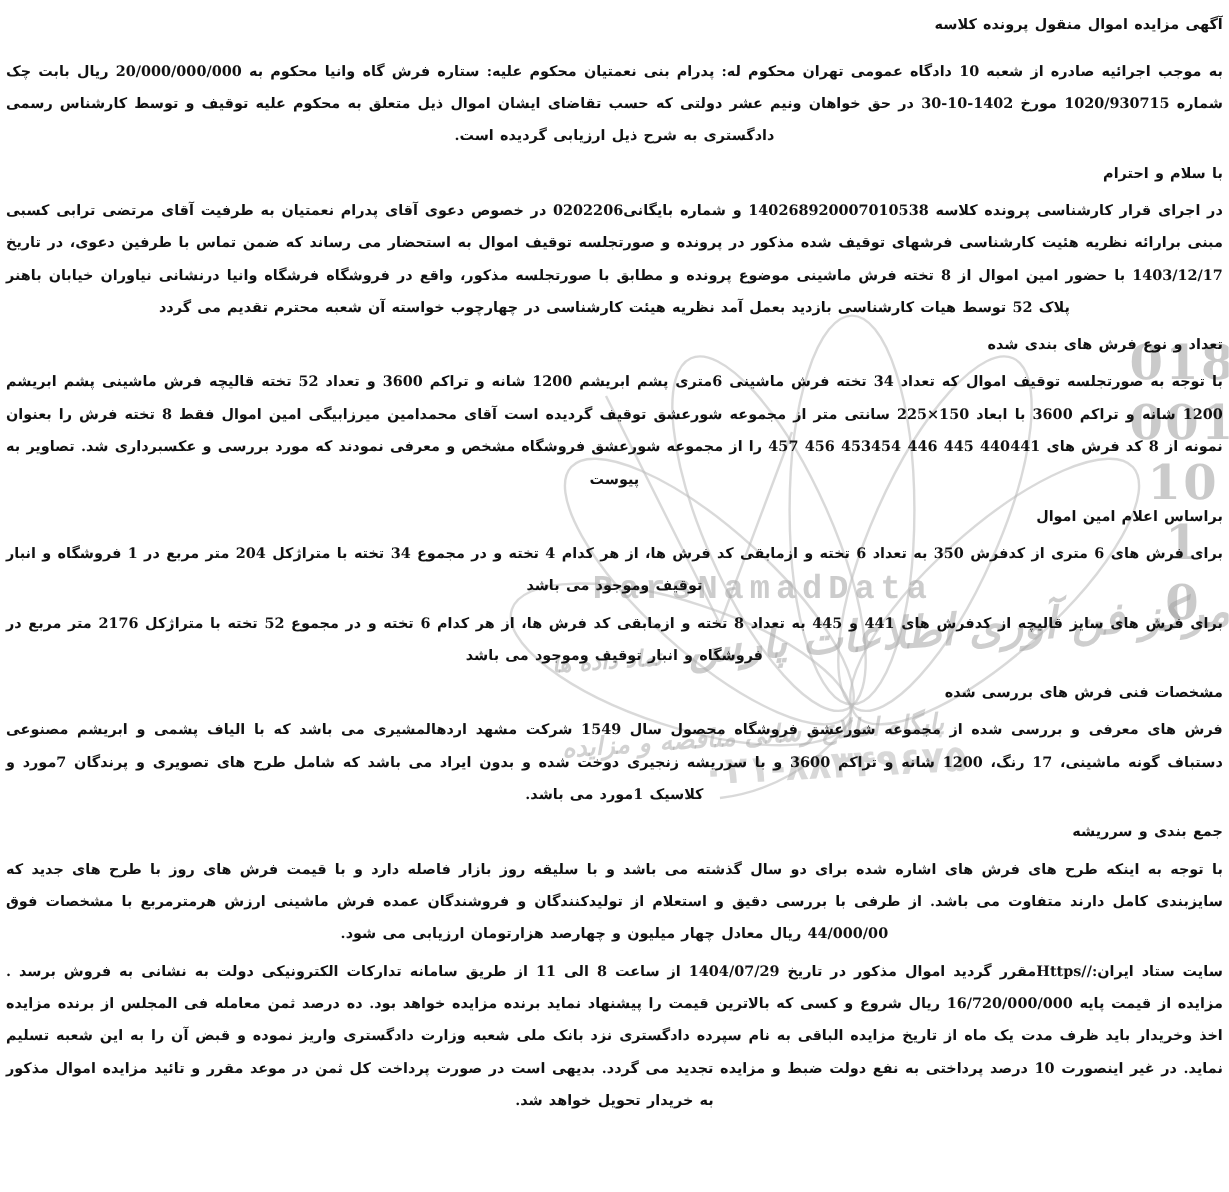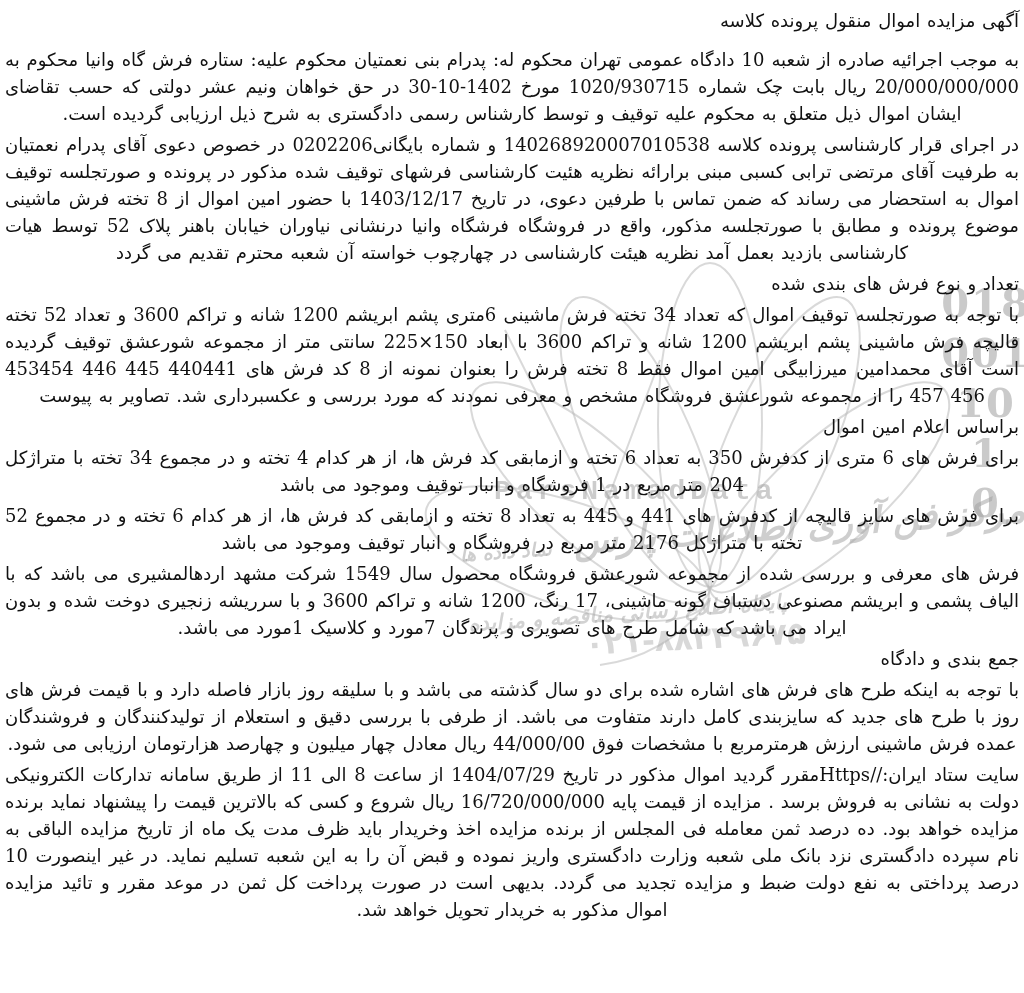--- a/index.html
+++ b/index.html
@@ -36,23 +36,24 @@
     font-family:"DejaVu Sans",sans-serif;font-weight:bold;font-size:31px;letter-spacing:7px;
     color:rgba(168,168,168,0.45);transform:rotate(-3deg);white-space:nowrap;
   }
   
   .content{
     position:absolute;z-index:1;left:5px;right:5px;top:4px;
     direction:rtl;
   }
   .content p{
     margin:0 0 4px 0;
-    font-size:18px;line-height:27px;
+    font-size:12px;line-height:27px;
     text-align:justify;text-align-last:center;
     word-spacing:1px;
+    font-weight:bold;
   }
   .content p.heading{
     text-align:right;text-align-last:right;
     margin:3px 0 4px 0;
   }
   .content p.doc-title{margin-bottom:12px;}
 </style>
 </head>
 <body>
 
@@ -81,25 +82,27 @@
       <span>مرکز فن آوری اطلاعات پارس</span>
       <span class="small">نماد داده ها</span>
     </div>
     <div class="wm-subline">پایگاه اطلاع رسانی مناقصه و مزایده</div>
     <div class="wm-phone">۰۲۱-۸۸۳۴۹۶۷۵</div>
   </div>
 
   <div class="content">
     <p class="heading doc-title">آگهی مزایده اموال منقول پرونده کلاسه</p>
     <p>به موجب اجرائیه صادره از شعبه 10 دادگاه عمومی تهران محکوم له: پدرام بنی نعمتیان محکوم علیه: ستاره فرش گاه وانیا  محکوم به 20/000/000/000 ریال بابت  چک شماره 1020/930715 مورخ 1402-10-30  در حق خواهان ونیم عشر دولتی  که حسب تقاضای ایشان اموال ذیل متعلق به محکوم علیه توقیف و توسط کارشناس رسمی دادگستری به شرح ذیل  ارزیابی گردیده است.</p>
+    <p class="heading">با سلام و احترام</p>
     <p>در اجرای قرار کارشناسی پرونده کلاسه 140268920007010538 و شماره بایگانی0202206 در خصوص دعوی آقای پدرام نعمتیان به طرفیت آقای مرتضی ترابی کسبی مبنی برارائه نظریه هئیت کارشناسی فرشهای توقیف شده مذکور در پرونده و صورتجلسه توقیف اموال به استحضار می رساند که ضمن تماس با طرفین دعوی، در تاریخ 1403/12/17 با حضور امین اموال از 8 تخته فرش ماشینی موضوع پرونده و مطابق با صورتجلسه مذکور، واقع در فروشگاه فرشگاه وانیا درنشانی نیاوران خیابان باهنر پلاک 52 توسط هیات کارشناسی بازدید بعمل آمد نظریه هیئت کارشناسی در چهارچوب خواسته آن شعبه محترم تقدیم می گردد</p>
     <p class="heading">تعداد و نوع فرش های بندی شده</p>
     <p>با توجه به صورتجلسه توقیف اموال که تعداد 34 تخته فرش ماشینی 6متری پشم ابریشم 1200 شانه و تراکم 3600 و تعداد 52 تخته قالیچه فرش ماشینی پشم ابریشم 1200 شانه و تراکم 3600 با ابعاد 150×225 سانتی متر از مجموعه شورعشق توقیف گردیده است آقای محمدامین میرزابیگی امین اموال فقط 8 تخته فرش را بعنوان نمونه از 8 کد فرش های 440441 445 446 453454 456 457 را از مجموعه شورعشق فروشگاه مشخص و معرفی نمودند که مورد بررسی و عکسبرداری شد. تصاویر به پیوست</p>
     <p class="heading">براساس اعلام امین اموال</p>
     <p>برای فرش های 6 متری از کدفرش 350 به تعداد 6 تخته و ازمابقی کد فرش ها، از هر کدام 4 تخته و در مجموع 34 تخته با متراژکل 204 متر مربع در 1 فروشگاه و انبار توقیف وموجود می باشد</p>
     <p>برای فرش های سایز قالیچه از کدفرش های 441 و 445 به تعداد 8 تخته و ازمابقی کد فرش ها، از هر کدام 6 تخته و در مجموع 52 تخته با متراژکل 2176 متر مربع در فروشگاه و انبار توقیف وموجود می باشد</p>
+    <p class="heading">مشخصات فنی فرش های بررسی شده</p>
     <p>فرش های معرفی و بررسی شده از مجموعه شورعشق فروشگاه محصول سال 1549 شرکت مشهد اردهالمشیری می باشد که با الیاف پشمی و ابریشم مصنوعی دستباف گونه ماشینی، 17 رنگ، 1200 شانه و تراکم 3600 و با سرریشه زنجیری دوخت شده و بدون ایراد می باشد که شامل طرح های تصویری و پرندگان 7مورد و کلاسیک 1مورد می باشد.</p>
-    <p class="heading">جمع بندی و دادگاه</p>
+    <p class="heading">جمع بندی و سرریشه</p>
     <p>با توجه به اینکه طرح های فرش های اشاره شده برای دو سال گذشته می باشد و با سلیقه روز بازار فاصله دارد و با قیمت فرش های روز با طرح های جدید که سایزبندی کامل دارند متفاوت می باشد. از طرفی با بررسی دقیق و استعلام از تولیدکنندگان و فروشندگان عمده فرش ماشینی ارزش هرمترمربع با مشخصات فوق 44/000/00 ریال معادل چهار میلیون و چهارصد هزارتومان ارزیابی می شود.</p>
     <p>سایت ستاد ایران://Httpsمقرر گردید اموال مذکور در تاریخ 1404/07/29   از ساعت 8 الی 11  از طریق سامانه تدارکات الکترونیکی دولت به نشانی به فروش برسد . مزایده از قیمت پایه 16/720/000/000 ریال شروع و کسی که بالاترین قیمت را پیشنهاد نماید برنده مزایده خواهد بود. ده درصد ثمن معامله فی المجلس از برنده مزایده اخذ وخریدار باید ظرف مدت یک ماه از تاریخ مزایده الباقی به نام سپرده دادگستری نزد بانک ملی شعبه وزارت دادگستری واریز نموده و قبض آن را به این شعبه تسلیم نماید. در غیر اینصورت 10 درصد پرداختی به نفع دولت ضبط و مزایده تجدید می گردد. بدیهی است در صورت پرداخت کل ثمن در موعد مقرر و تائید مزایده اموال مذکور به خریدار تحویل خواهد شد.</p>
   </div>
 
 </div>
 
 </body></html>

